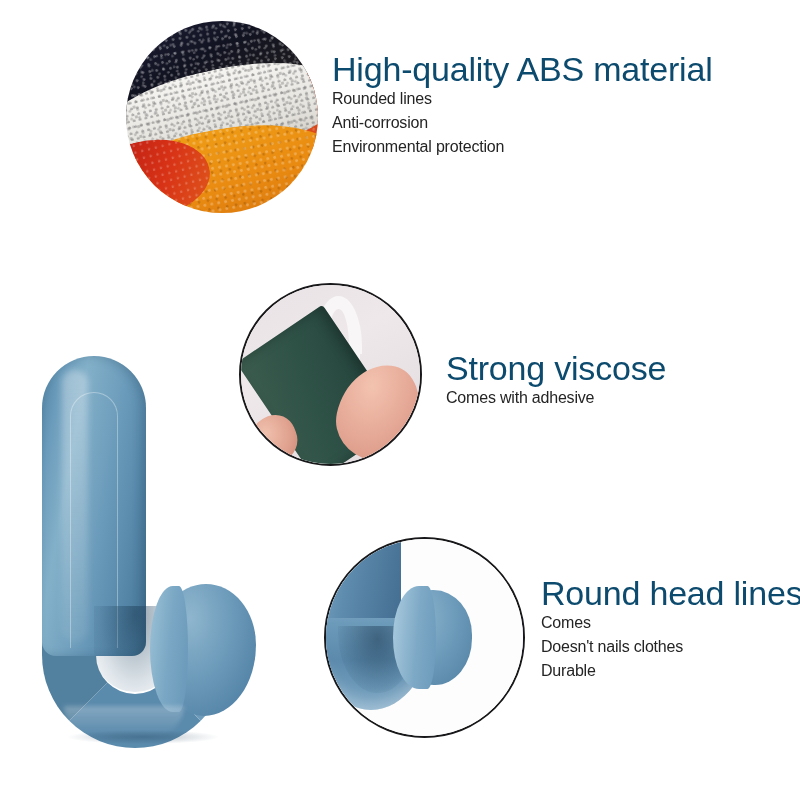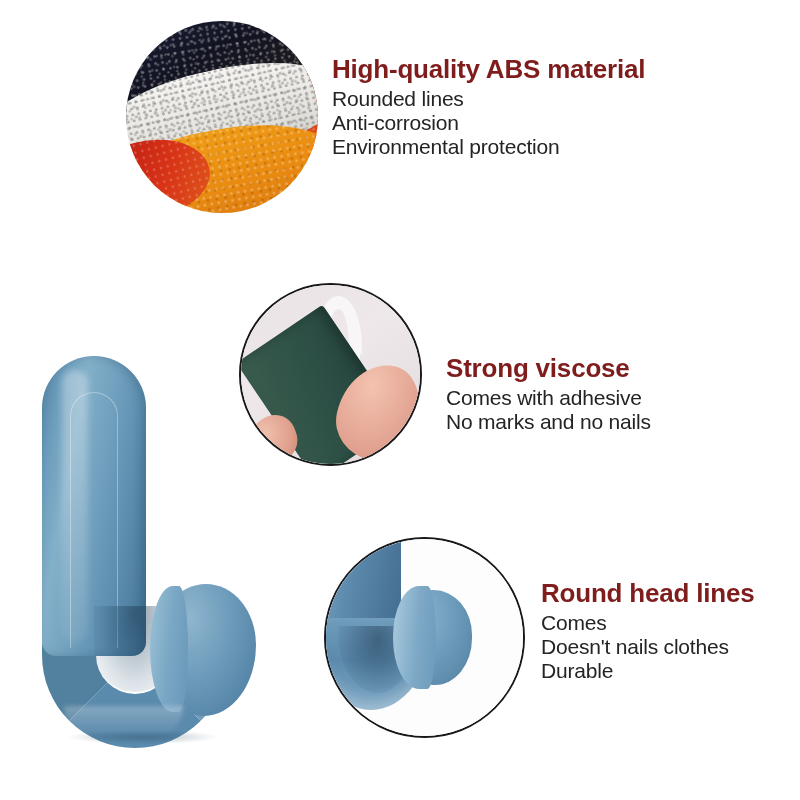--- a/index.html
+++ b/index.html
@@ -17,34 +17,34 @@
     background: #ffffff;
     overflow: hidden;
   }
 
   
   .feature-text {
     position: absolute;
     color: #1a1a1a;
   }
   .feature-heading {
-    font-size: 26px;
-    font-weight: bold;
+    font-size: 34px;
+    font-weight: normal;
     letter-spacing: -0.2px;
     line-height: 30px;
     white-space: nowrap;
-    color: #7f1d1d;
+    color: #0c4a6e;
   }
   .feature-list {
     margin: 3px 0 0 0;
     padding: 0;
     list-style: none;
   }
   .feature-list li {
-    font-size: 21px;
+    font-size: 16px;
     line-height: 24px;
     letter-spacing: -0.2px;
     white-space: nowrap;
     color: #242424;
   }
 
   #feature-1-text { left: 332px; top: 54px; }
   #feature-2-text { left: 446px; top: 333px; margin-top: 20px; }
   #feature-3-text { left: 541px; top: 578px; }
 
@@ -423,21 +423,20 @@
       <div class="adh-green"></div>
       <div class="adh-finger-a"></div>
       <div class="adh-finger-b"></div>
     </div>
   </div>
 
   <div class="feature-text" id="feature-2-text">
     <div class="feature-heading">Strong viscose</div>
     <ul class="feature-list">
       <li>Comes with adhesive</li>
-      <li>No marks and no nails</li>
     </ul>
   </div>
 
   <div class="circle-photo bordered" id="circle-roundhead">
     <div class="circle-inner">
       <div class="rh-bg"></div>
       <div class="rh-shank"></div>
       <div class="rh-bowl"></div>
       <div class="rh-bowl-shadow"></div>
       <div class="rh-tip"></div>

